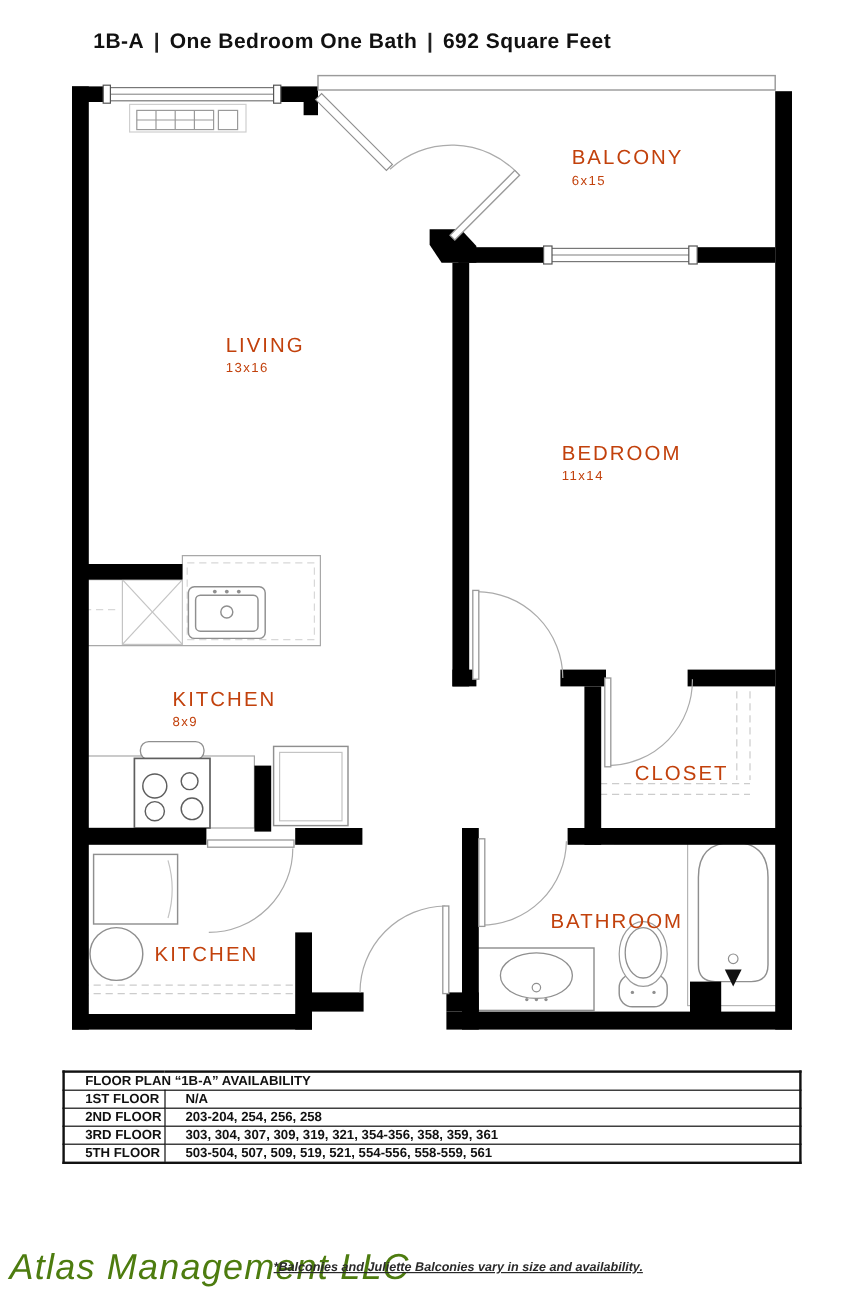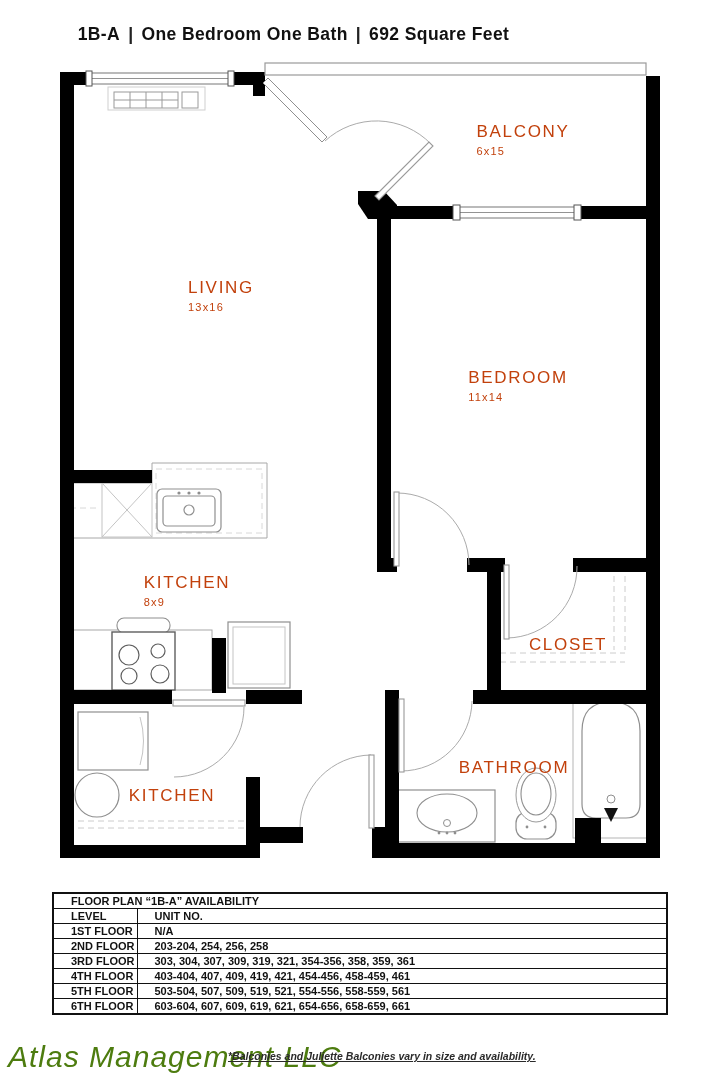--- a/index.html
+++ b/index.html
@@ -252,44 +252,32 @@
 <table class="availability">
   <colgroup>
       <col class="col-level">
       <col>
     </colgroup>
   <tbody>
       <tr>
     <td colspan="2">FLOOR PLAN “1B-A” AVAILABILITY</td>
   </tr>
   <tr>
-    <td>LEVEL</td>
-    <td>UNIT NO.</td>
-  </tr>
-  <tr>
     <td class="level-cell">1ST FLOOR</td>
     <td class="units-cell">N/A</td>
   </tr>
   <tr>
     <td class="level-cell">2ND FLOOR</td>
     <td class="units-cell">203-204, 254, 256, 258</td>
   </tr>
   <tr>
     <td class="level-cell">3RD FLOOR</td>
     <td class="units-cell">303, 304, 307, 309, 319, 321, 354-356, 358, 359, 361</td>
   </tr>
   <tr>
-    <td class="level-cell">4TH FLOOR</td>
-    <td class="units-cell">403-404, 407, 409, 419, 421, 454-456, 458-459, 461</td>
-  </tr>
-  <tr>
     <td class="level-cell">5TH FLOOR</td>
     <td class="units-cell">503-504, 507, 509, 519, 521, 554-556, 558-559, 561</td>
   </tr>
-  <tr>
-    <td class="level-cell">6TH FLOOR</td>
-    <td class="units-cell">603-604, 607, 609, 619, 621, 654-656, 658-659, 661</td>
-  </tr>
 </tbody>
   </table>
 
 <div class="watermark">Atlas Management LLC</div>
 <div class="balcony-note">*Balconies and Juliette Balconies vary in size and availability.</div>
 
 </body></html>

